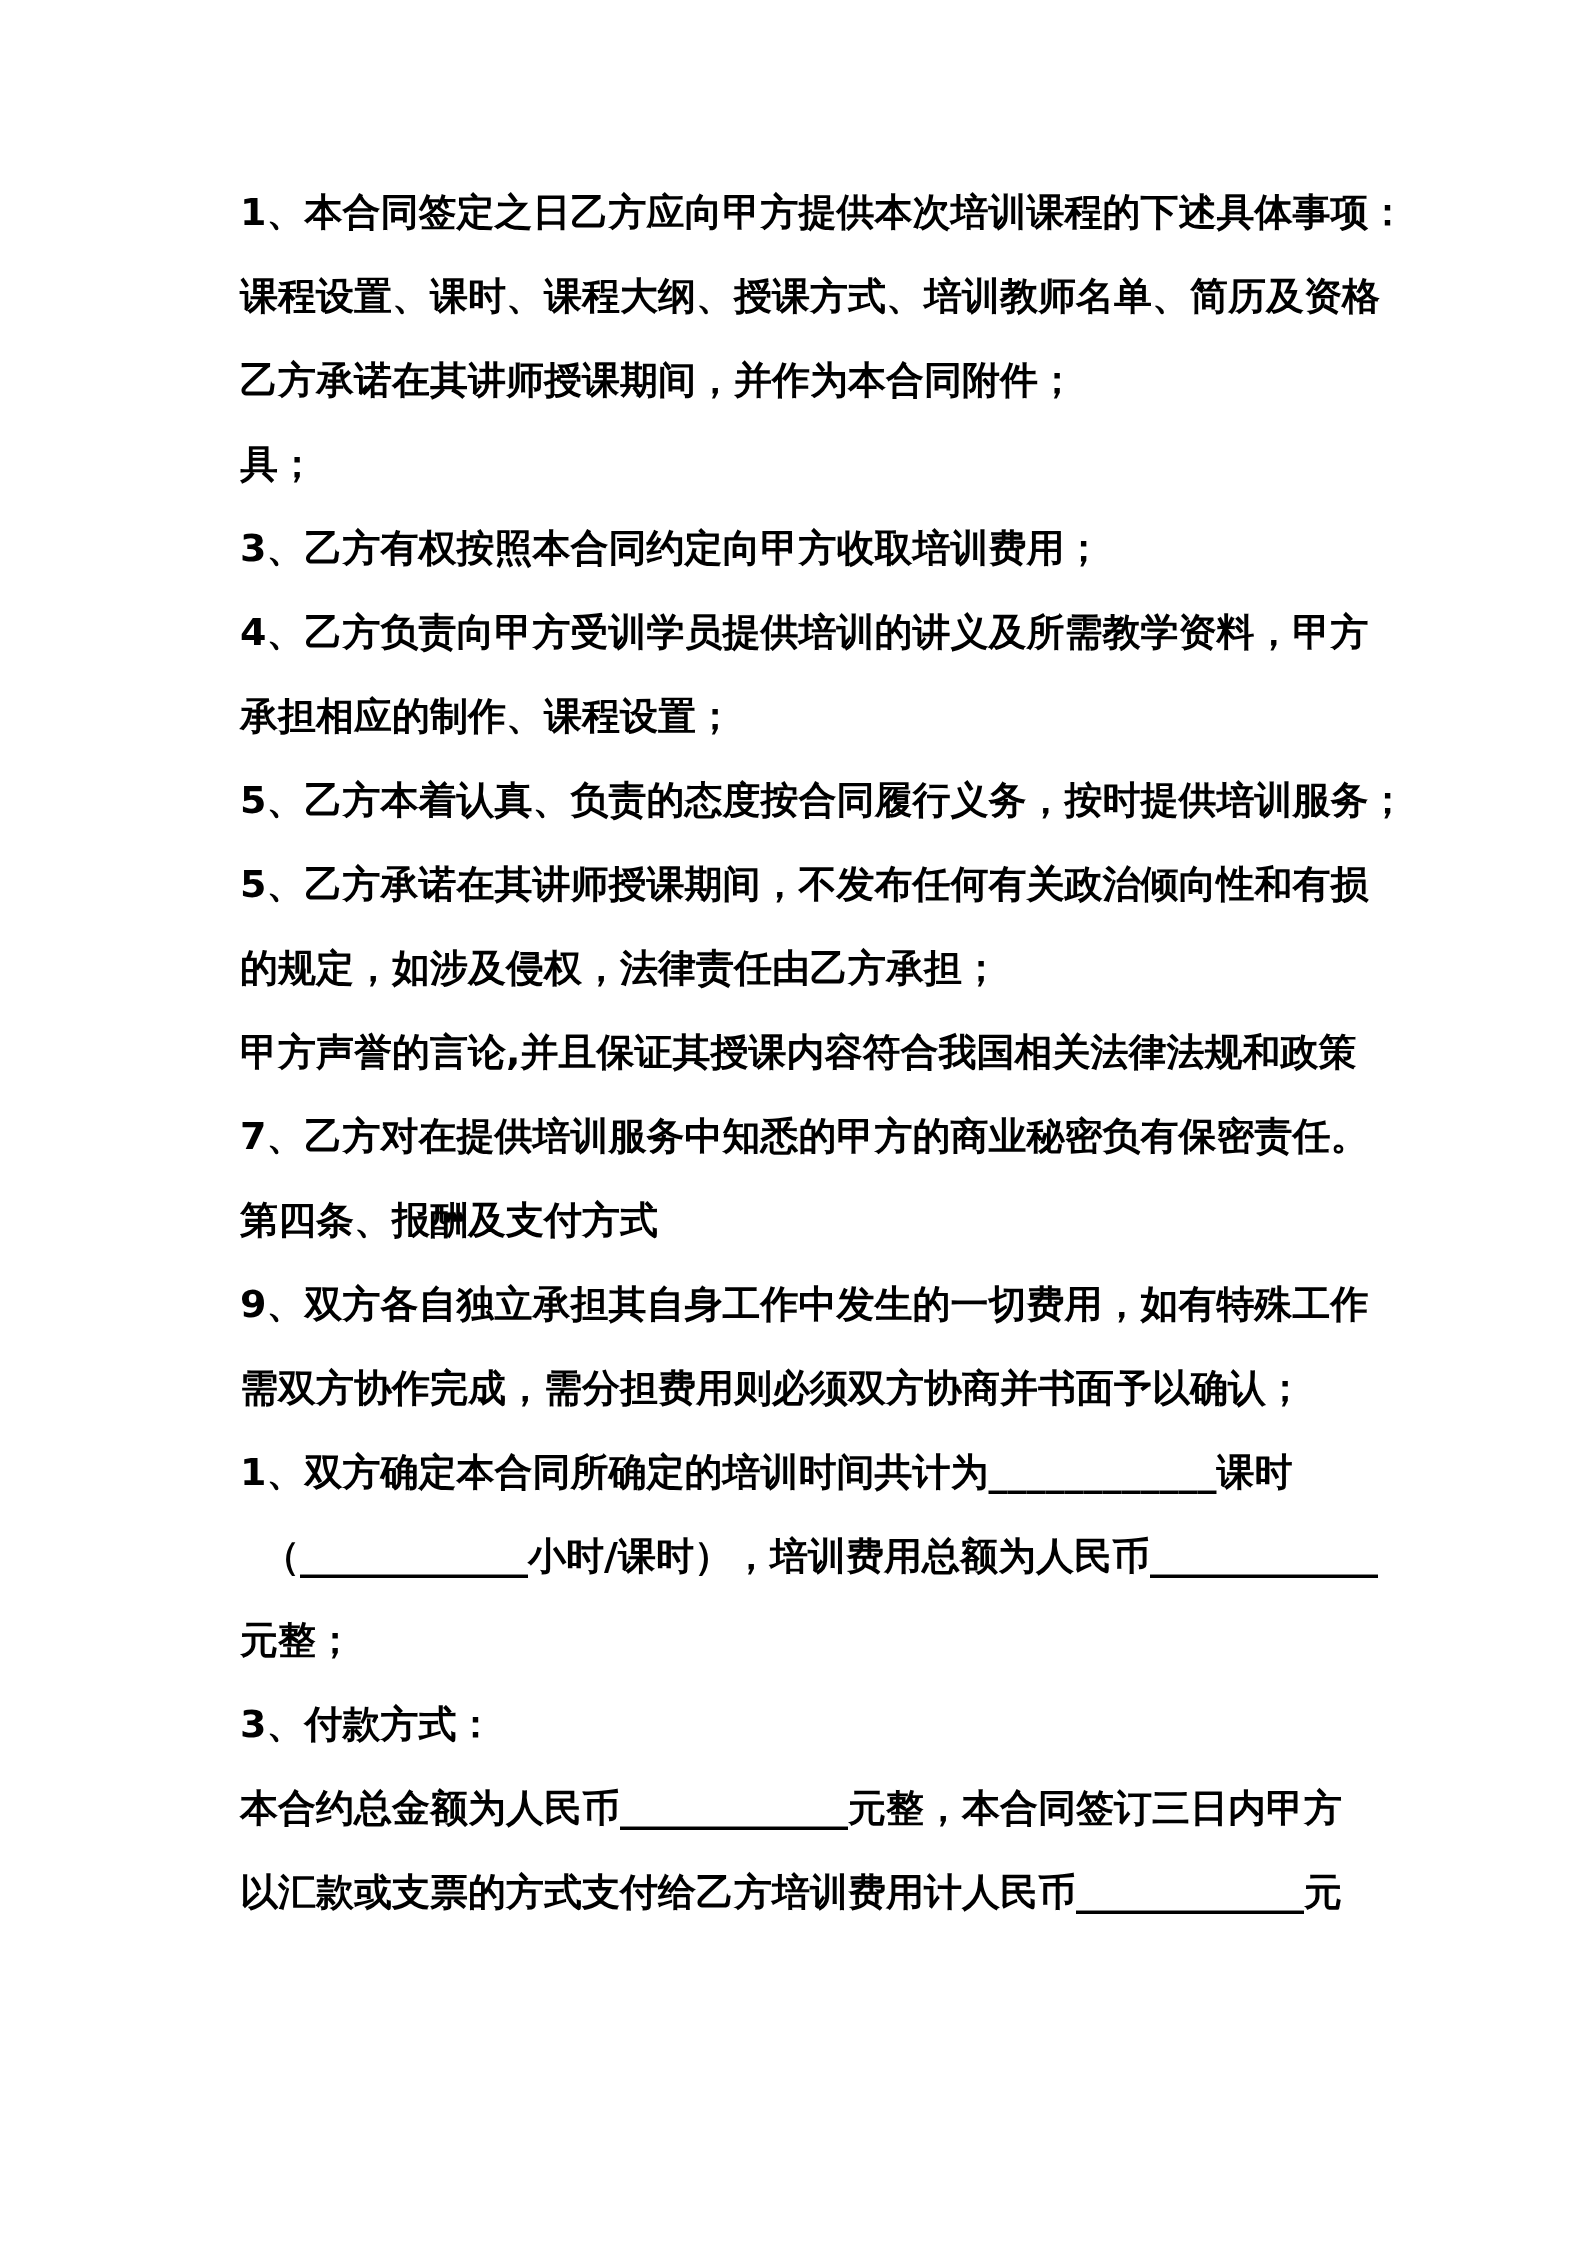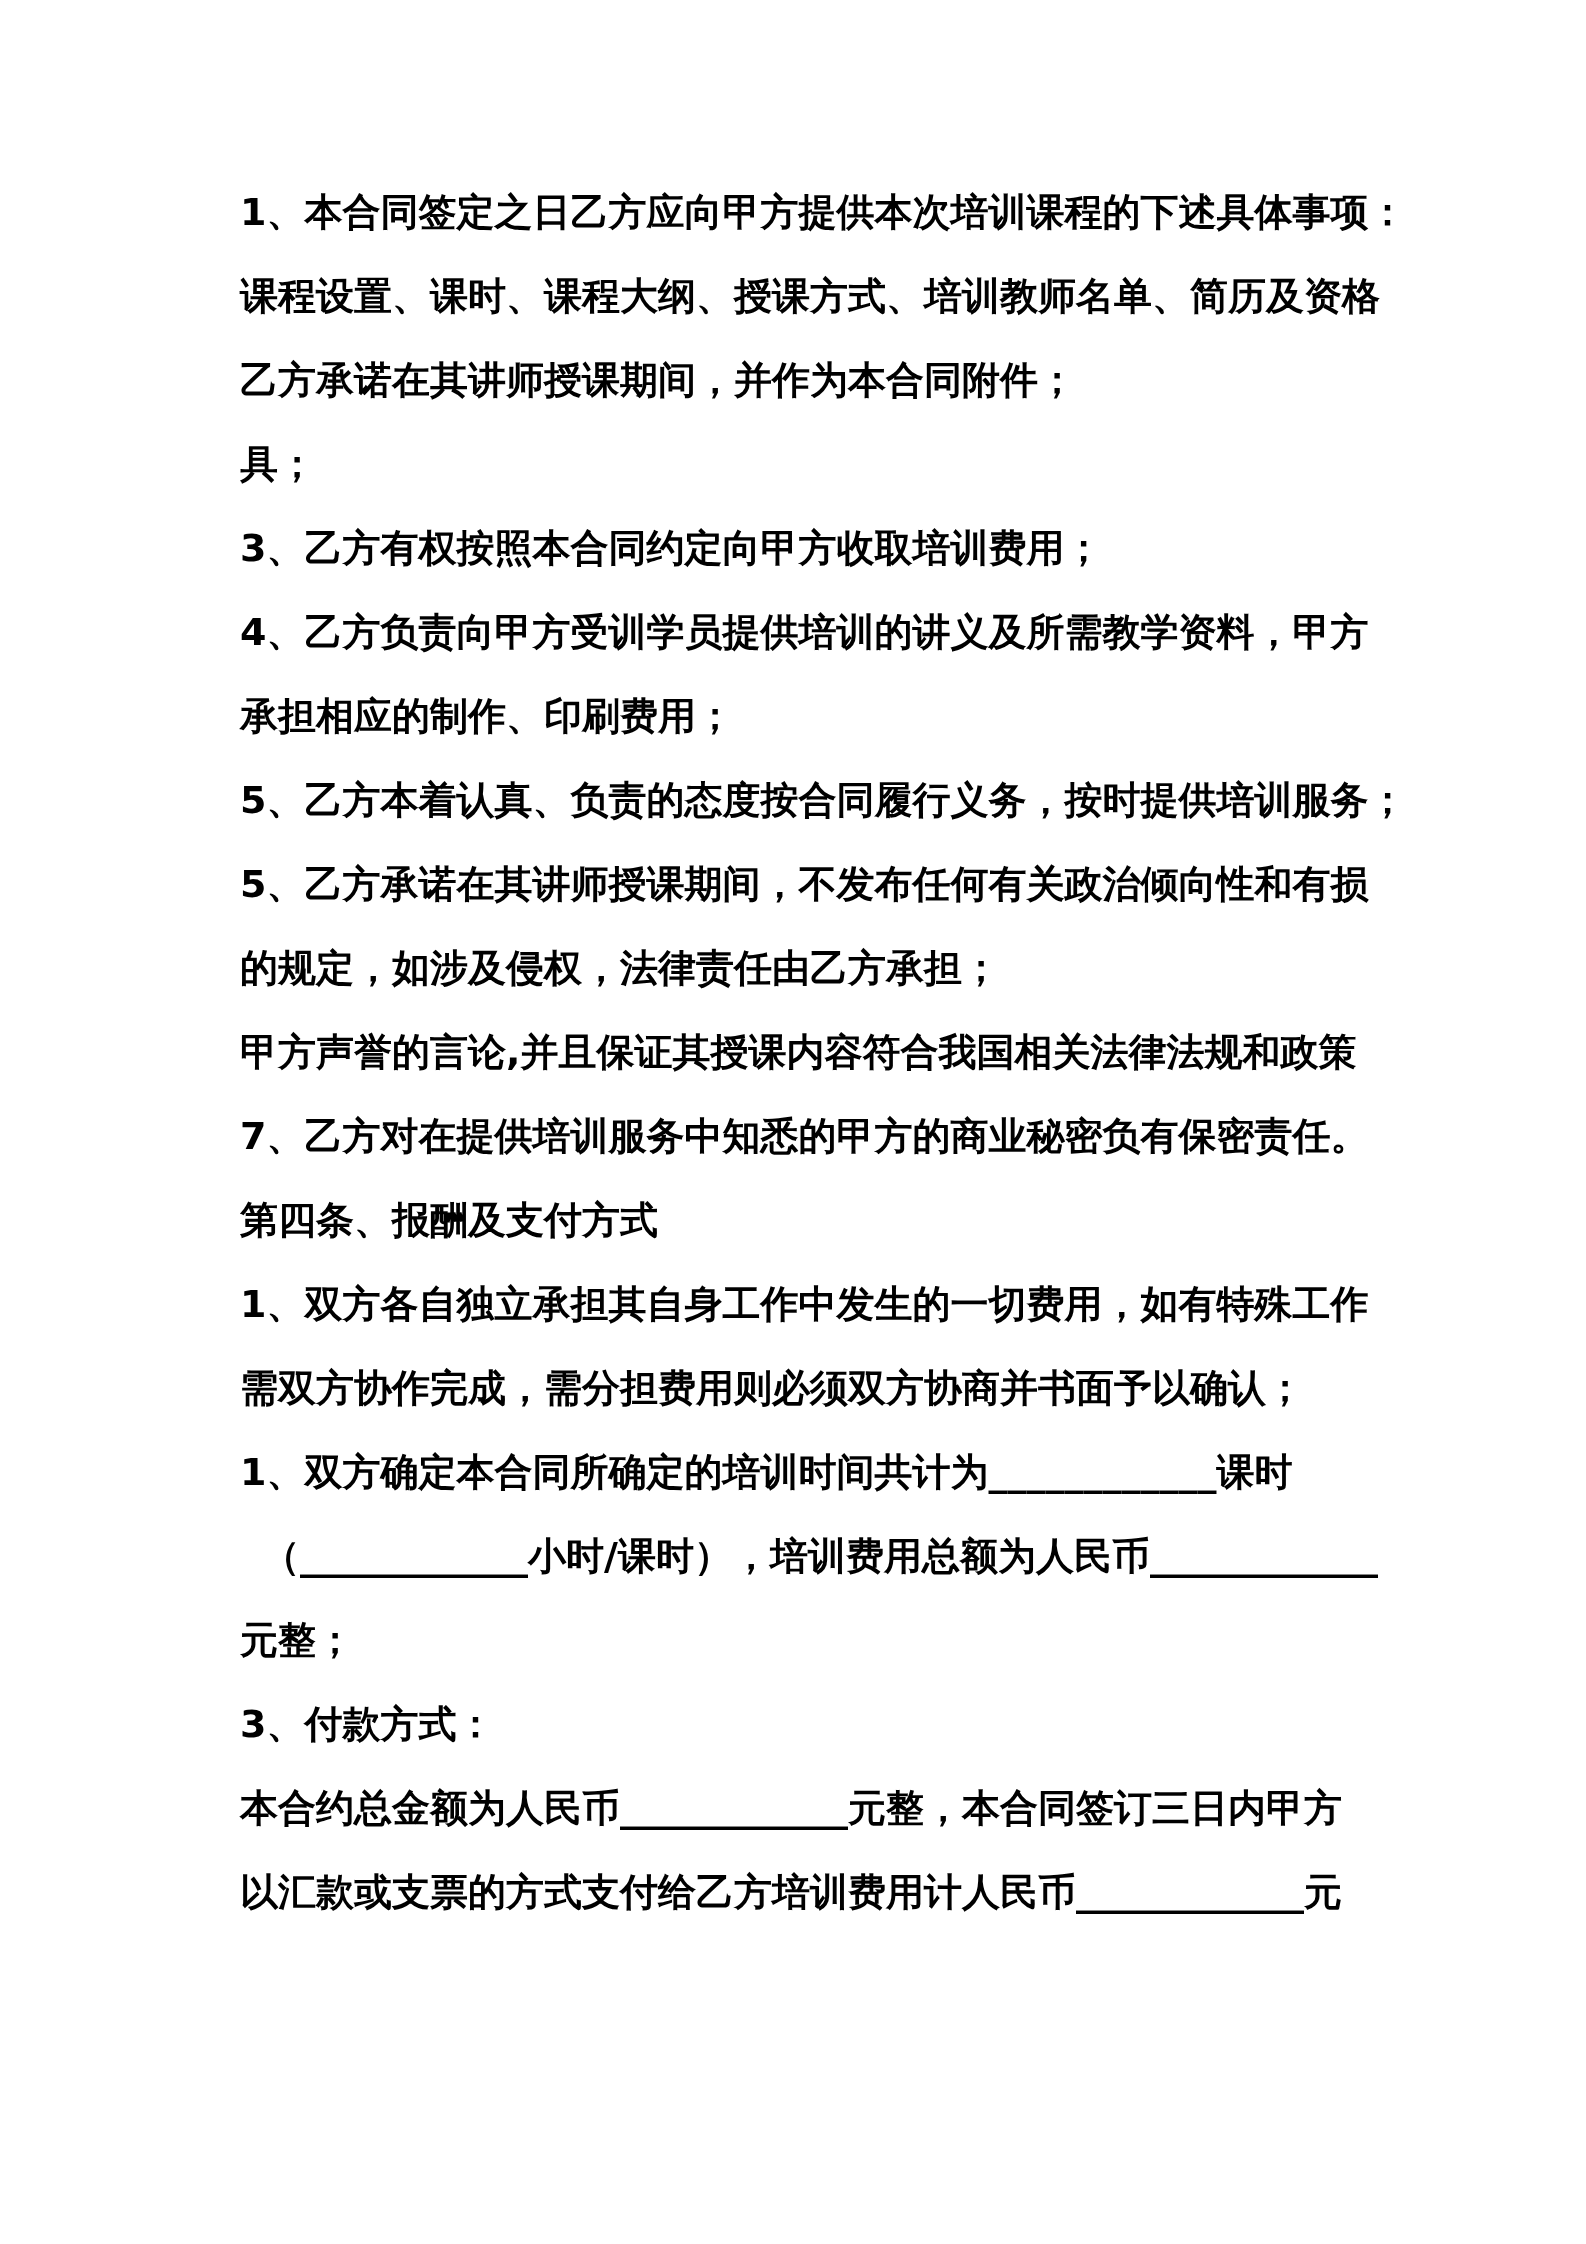--- a/index.html
+++ b/index.html
@@ -37,28 +37,28 @@
 </head>
 <body>
 
 <div class="page">
   <p class="doc-line">1、本合同签定之日乙方应向甲方提供本次培训课程的下述具体事项：</p>
   <p class="doc-line">课程设置、课时、课程大纲、授课方式、培训教师名单、简历及资格</p>
   <p class="doc-line">乙方承诺在其讲师授课期间，并作为本合同附件；</p>
   <p class="doc-line">具；</p>
   <p class="doc-line">3、乙方有权按照本合同约定向甲方收取培训费用；</p>
   <p class="doc-line">4、乙方负责向甲方受训学员提供培训的讲义及所需教学资料，甲方</p>
-  <p class="doc-line">承担相应的制作、印刷费用；</p>
+  <p class="doc-line">承担相应的制作、课程设置；</p>
   <p class="doc-line">5、乙方本着认真、负责的态度按合同履行义务，按时提供培训服务；</p>
   <p class="doc-line">5、乙方承诺在其讲师授课期间，不发布任何有关政治倾向性和有损</p>
   <p class="doc-line">的规定，如涉及侵权，法律责任由乙方承担；</p>
   <p class="doc-line">甲方声誉的言论,并且保证其授课内容符合我国相关法律法规和政策</p>
   <p class="doc-line">7、乙方对在提供培训服务中知悉的甲方的商业秘密负有保密责任。</p>
   <p class="doc-line">第四条、报酬及支付方式</p>
-  <p class="doc-line">1、双方各自独立承担其自身工作中发生的一切费用，如有特殊工作</p>
+  <p class="doc-line">9、双方各自独立承担其自身工作中发生的一切费用，如有特殊工作</p>
   <p class="doc-line">需双方协作完成，需分担费用则必须双方协商并书面予以确认；</p>
   <p class="doc-line">1、双方确定本合同所确定的培训时间共计为____________课时</p>
   <p class="doc-line indent-half">（____________小时/课时），培训费用总额为人民币____________</p>
   <p class="doc-line">元整；</p>
   <p class="doc-line">3、付款方式：</p>
   <p class="doc-line">本合约总金额为人民币____________元整，本合同签订三日内甲方</p>
   <p class="doc-line">以汇款或支票的方式支付给乙方培训费用计人民币____________元</p>
 </div>
 
 </body></html>

